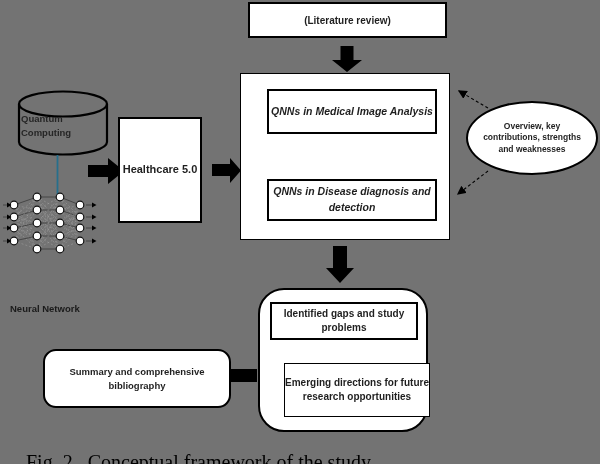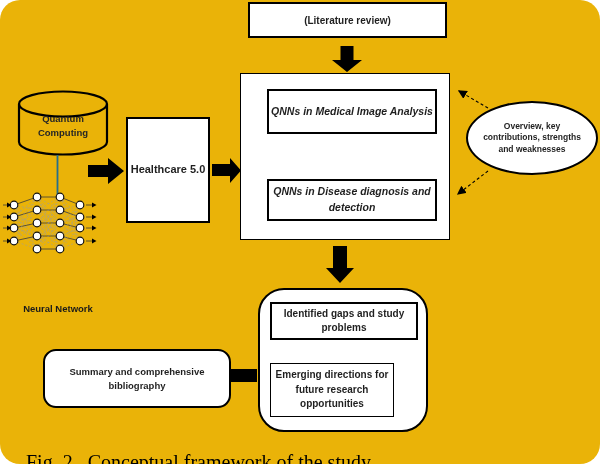--- a/index.html
+++ b/index.html
@@ -1,40 +1,40 @@
 <!DOCTYPE html>
 <html><head>
 <meta charset="utf-8">
 <style>
   html,body{margin:0;padding:0;background:#fff;}
   .canvas{
-    position:relative;width:600px;height:464px;background:#eab308;overflow:hidden;
-    font-family:"Liberation Sans","DejaVu Sans",sans-serif;color:#1a1a1a;border-radius:20px;
+    position:relative;width:600px;height:464px;background:#737373;overflow:hidden;
+    font-family:"Liberation Sans","DejaVu Sans",sans-serif;color:#1a1a1a;
   }
   svg{position:absolute;left:0;top:0;}
   .box{
     position:absolute;box-sizing:border-box;background:#fff;border:2px solid #000;
     display:flex;align-items:center;justify-content:center;text-align:center;
     font-weight:bold;color:#1f1f1f;
   }
   .nofill{background:transparent;}
   #lit-box{left:248px;top:2px;width:199px;height:36px;border-width:2.3px;font-size:10px;}
   #big-box{left:240px;top:73px;width:210px;height:167px;border-width:1.6px;background:#fff;}
   #qnn1{left:267px;top:89px;width:170px;height:45px;border-width:2.4px;font-size:10.5px;line-height:1.5;font-style:italic;}
   #qnn2{left:267px;top:179px;width:170px;height:42px;border-width:2.4px;font-size:10.5px;line-height:1.5;font-style:italic;}
-  #hc-box{left:126px;top:117px;width:84px;height:106px;border-width:2px;font-size:11px;line-height:1.6;}
+  #hc-box{left:118px;top:117px;width:84px;height:106px;border-width:2px;font-size:11px;line-height:1.6;}
   #ellipse{left:466px;top:101px;width:132px;height:74px;border-width:2px;border-radius:50%;
            font-size:8.5px;line-height:1.3;padding:0 15px;}
   #rounded-box{left:258px;top:288px;width:170px;height:144px;border-width:2.4px;border-radius:26px;}
   #gaps-box{left:270px;top:302px;width:148px;height:38px;border-width:2.4px;font-size:10px;line-height:1.45;}
-  #emerging-box{left:270px;top:363px;width:124px;height:54px;border-width:1.3px;font-size:10px;line-height:1.45;}
+  #emerging-box{left:284px;top:363px;width:146px;height:54px;border-width:1.3px;font-size:10px;line-height:1.45;}
   #summary-box{left:43px;top:349px;width:188px;height:59px;border-width:2px;border-radius:13px;
                font-size:9.5px;line-height:1.45;padding:0 22px;}
   .label{
-    position:absolute;font-weight:bold;text-align:center;color:#262626;
+    position:absolute;font-weight:bold;color:#262626;
   }
   #quantum-label{left:21px;top:112px;width:84px;font-size:9.5px;line-height:1.45;}
   #nn-label{left:10px;top:264px;width:96px;font-size:9.5px;color:#1a1a1a;margin-top:39px;}
   #caption{
     position:absolute;left:26px;top:451px;font-family:"Liberation Serif",serif;
     font-size:20px;color:#000;white-space:nowrap;font-weight:normal;
   }
 </style>
 </head>
 <body>

